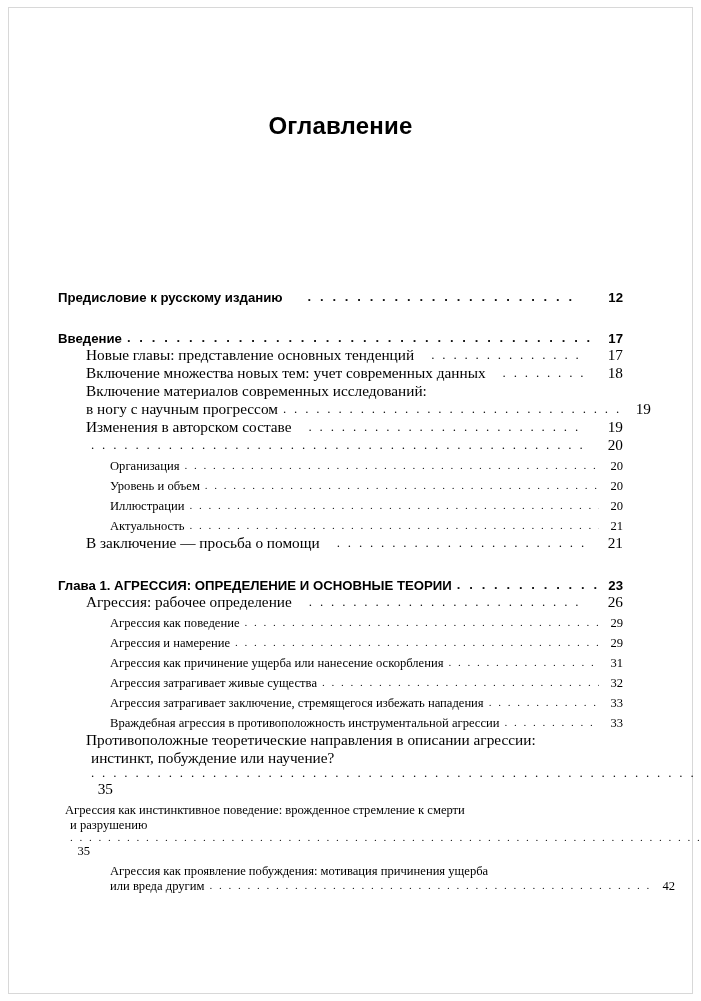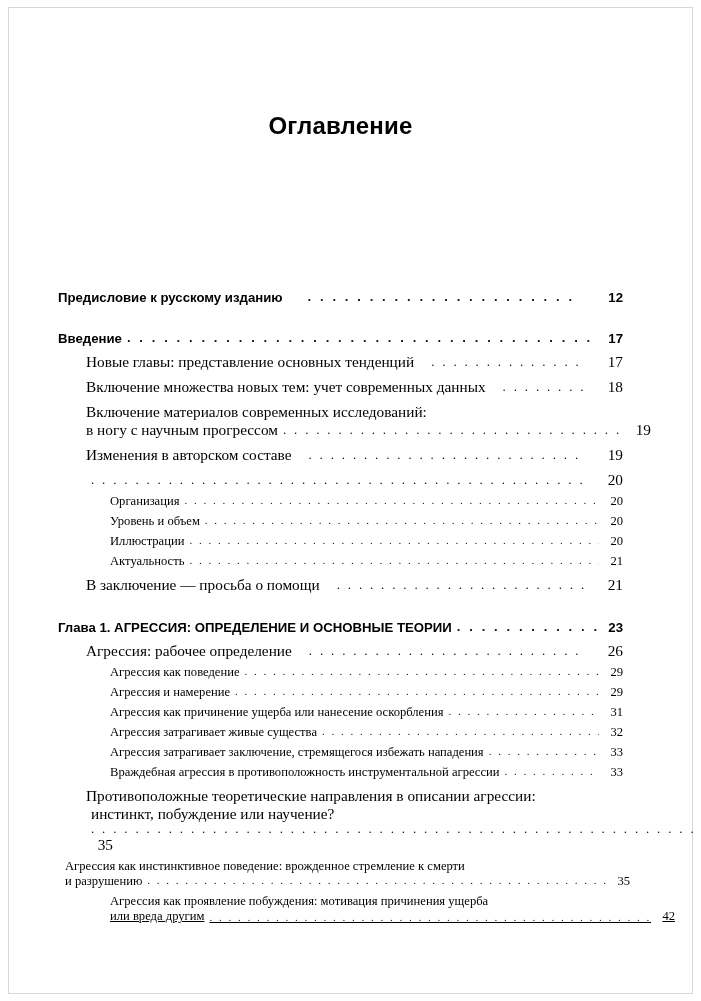--- a/index.html
+++ b/index.html
@@ -92,21 +92,20 @@
     letter-spacing: 2.6px;
     font-size: 13px;
   }
 
   
   .lvl1 {
     font-family: "Liberation Serif", serif;
     font-size: 15.3px;
     margin-left: 28px;
     width: calc(100% - 28px);
-    margin-top: 7px;
     gap: 12px;
   }
   .lvl1 .page-num { min-width: 22px; }
 
   
   .lvl2 {
     font-family: "Liberation Serif", serif;
     font-size: 12.6px;
     margin-left: 52px;
     width: calc(100% - 52px);
@@ -236,29 +235,29 @@
         <div class="entry lvl1 entry-multiline" style="display: block;">
           <div class="first-line">Противоположные теоретические направления в описании агрессии:</div>
           <div style="display: flex; align-items: baseline; width: 100%; flex-direction: column;">
             <span class="label">инстинкт, побуждение или научение?</span>
             <span class="leader">. . . . . . . . . . . . . . . . . . . . . . . . . . . . . . . . . . . . . . . . . . . . . . . . . . . . . . . . . . . . . . . . . . . . . . . . . . . . . . . . . . . . . . . . . . . . . . . . . . . . . . . . . . . . . . . . . . . . . . . . . . . . . . . . . . . . . . . . . . . . . . . . . . . . . . . . . . . . . . . . . . . . . . . . . . . . . . . . . . . . . . . . . . . . . . . . . . . . . . . .</span>
             <span class="page-num">35</span>
           </div>
         </div>
         <div class="entry lvl2 entry-multiline" style="display: block; margin-left: 7px;">
           <div class="first-line">Агрессия как инстинктивное поведение: врожденное стремление к смерти</div>
-          <div style="display: flex; align-items: baseline; width: 100%;">
+          <div style="display: flex; align-items: baseline; width: 100%; flex-direction: column;">
             <span class="label">и разрушению</span>
             <span class="leader">. . . . . . . . . . . . . . . . . . . . . . . . . . . . . . . . . . . . . . . . . . . . . . . . . . . . . . . . . . . . . . . . . . . . . . . . . . . . . . . . . . . . . . . . . . . . . . . . . . . . . . . . . . . . . . . . . . . . . . . . . . . . . . . . . . . . . . . . . . . . . . . . . . . . . . . . . . . . . . . . . . . . . . . . . . . . . . . . . . . . . . . . . . . . . . . . . . . . . . . .</span>
             <span class="page-num">35</span>
           </div>
         </div>
         <div class="entry lvl2 entry-multiline" style="display: block;">
           <div class="first-line">Агрессия как проявление побуждения: мотивация причинения ущерба</div>
-          <div style="display: flex; align-items: flex-end; width: 100%; text-decoration: underline;">
+          <div style="display: flex; align-items: center; width: 100%;">
             <span class="label">или вреда другим</span>
             <span class="leader">. . . . . . . . . . . . . . . . . . . . . . . . . . . . . . . . . . . . . . . . . . . . . . . . . . . . . . . . . . . . . . . . . . . . . . . . . . . . . . . . . . . . . . . . . . . . . . . . . . . . . . . . . . . . . . . . . . . . . . . . . . . . . . . . . . . . . . . . . . . . . . . . . . . . . . . . . . . . . . . . . . . . . . . . . . . . . . . . . . . . . . . . . . . . . . . . . . . . . . . .</span>
             <span class="page-num">42</span>
           </div>
         </div>
       </div>
   </div>
 </div>
 
 </body></html>

